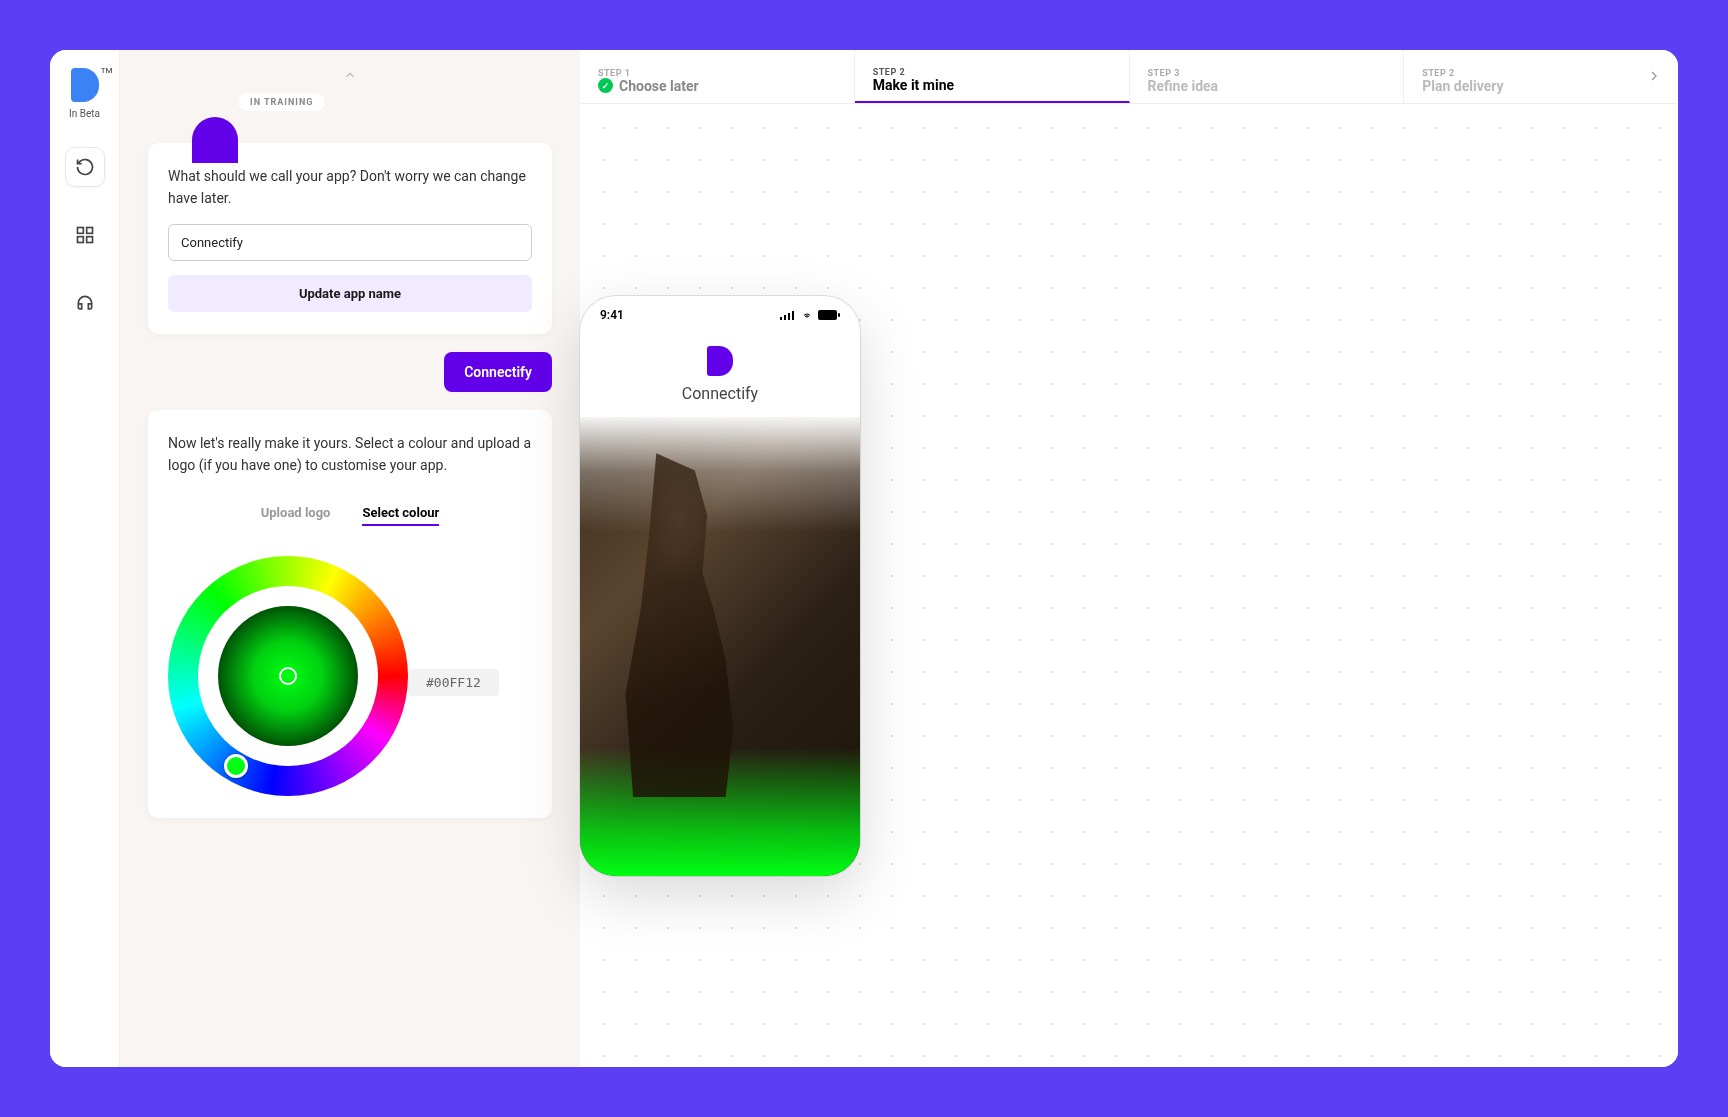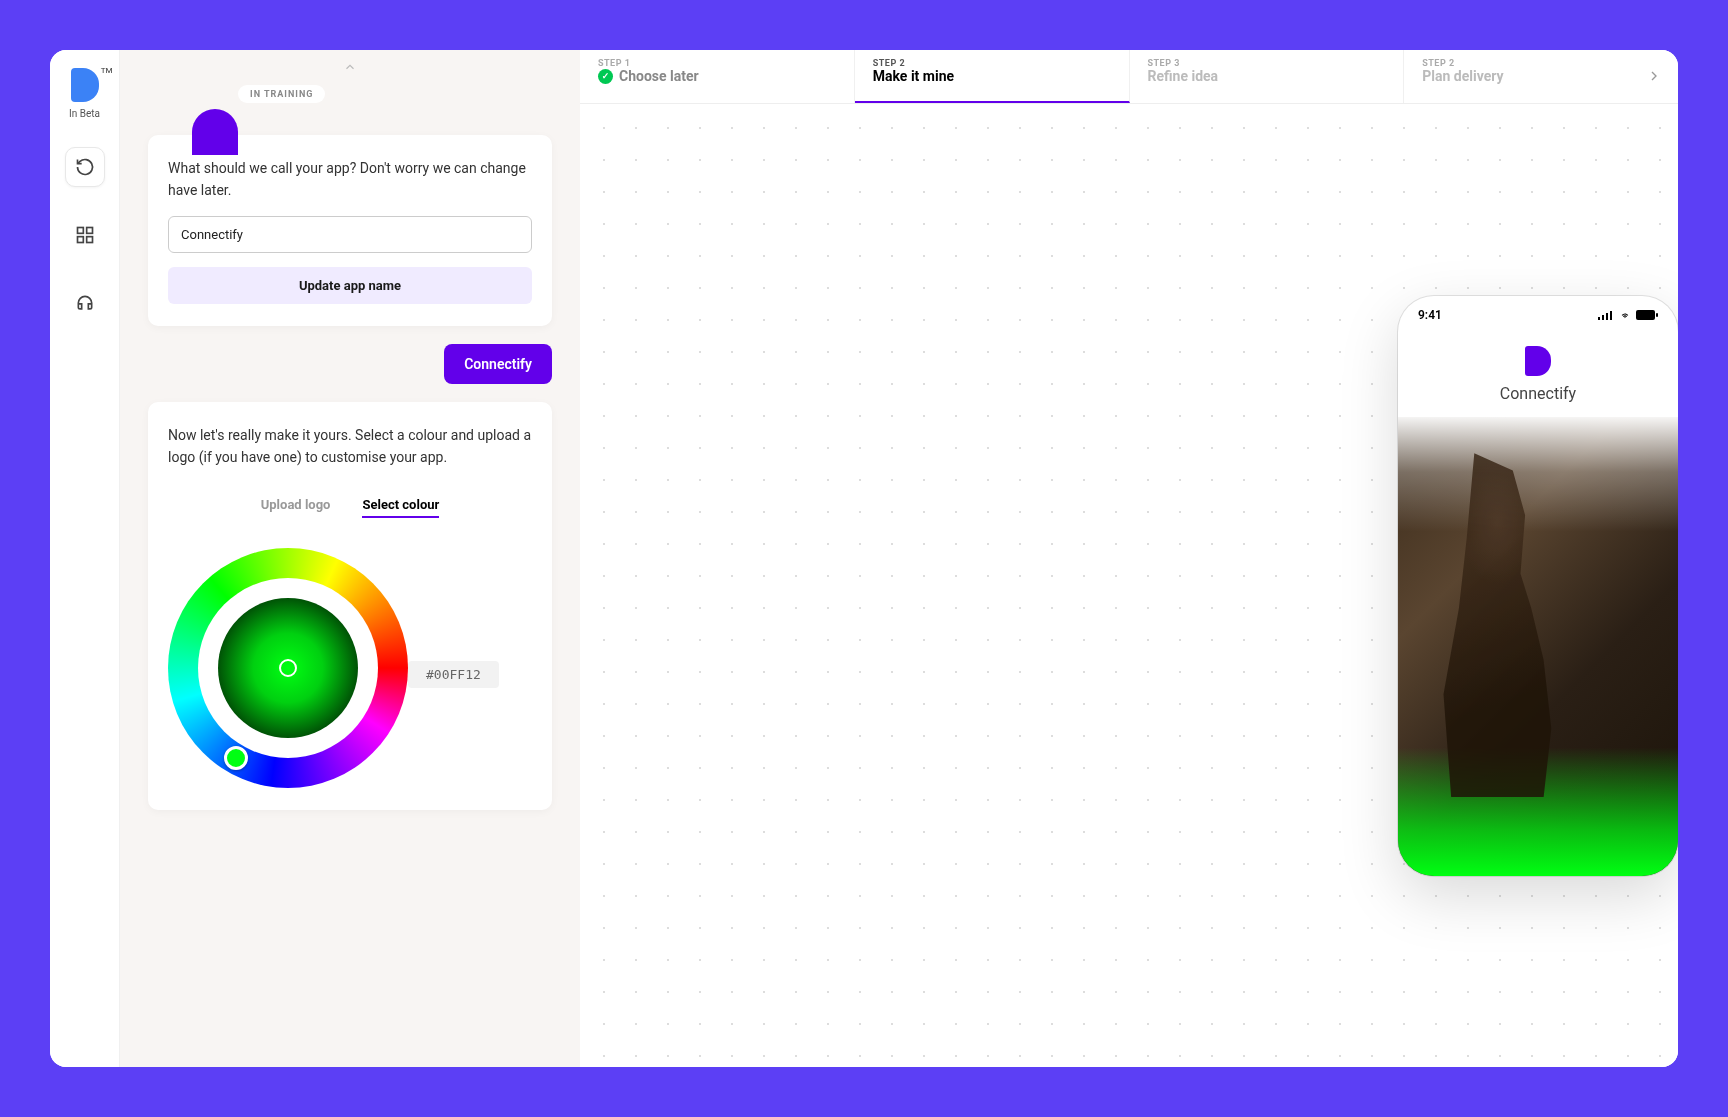--- a/index.html
+++ b/index.html
@@ -6,52 +6,52 @@
 body{background:#5c3ff5;width:1728px;height:1117px;display:flex;align-items:center;justify-content:center;padding:50px}
 .app-window{background:#fff;border-radius:16px;width:100%;height:100%;display:flex;overflow:hidden;position:relative}
 .sidebar{width:70px;background:#fff;border-right:1px solid #f0f0f0;display:flex;flex-direction:column;align-items:center;padding-top:18px;gap:28px}
 .logo-b{width:28px;height:34px;background:#3b82f6;border-radius:4px 16px 16px 4px;position:relative}
 .logo-tm{font-size:8px;color:#333;position:absolute;top:-2px;right:-14px}
 .logo-caption{font-size:10px;color:#555;margin-top:6px}
 .logo-wrap{display:flex;flex-direction:column;align-items:center;position:relative}
 .side-btn{width:40px;height:40px;border-radius:10px;display:flex;align-items:center;justify-content:center;cursor:pointer;color:#444}
 .side-btn.boxed{border:1px solid #e8e8e8;background:#fff;box-shadow:0 1px 3px rgba(0,0,0,.05)}
 .icon-svg{width:20px;height:20px}
-.chat-panel{width:460px;background:#f8f5f3;display:flex;flex-direction:column;padding:10px 28px;overflow:hidden;position:relative}
+.chat-panel{width:460px;background:#f8f5f3;display:flex;flex-direction:column;padding:18px 28px;overflow:hidden;position:relative}
 .collapse-caret{width:100%;text-align:center;color:#bbb;font-size:14px;cursor:pointer;margin-bottom:8px}
 .training-badge{align-self:flex-start;margin-left:90px;background:#fff;border-radius:12px;padding:4px 12px;font-size:9px;font-weight:700;letter-spacing:1px;color:#888}
 .avatar-circle{width:46px;height:46px;background:#6200ea;border-radius:50% 50% 0 0;margin-left:44px;margin-top:6px;margin-bottom:-20px;z-index:1;position:relative}
 .bot-card{background:#fff;border-radius:10px;padding:22px 20px;box-shadow:0 2px 8px rgba(0,0,0,.04);display:flex;flex-direction:column;gap:14px}
 .bot-text{font-size:14px;color:#333;line-height:1.6}
 .app-name-input{width:100%;border:1px solid #ccc;border-radius:6px;padding:10px 12px;font-size:13px;color:#222;background:#fff}
 .update-btn{width:100%;background:#f0ebff;border:none;border-radius:6px;padding:11px;font-size:13px;font-weight:700;color:#1a1a1a;cursor:pointer}
 .user-bubble{align-self:flex-end;background:#6200ea;color:#fff;padding:12px 20px;border-radius:8px;font-size:14px;font-weight:600;margin:18px 0}
 .tabs-row{display:flex;gap:32px;justify-content:center;margin:14px 0 16px}
 .tab{font-size:13px;font-weight:700;color:#999;cursor:pointer;padding-bottom:4px}
 .tab.active{color:#000;border-bottom:2px solid #6200ea}
 .color-wheel-wrap{display:flex;flex-direction:row;align-items:center}
 .hue-ring{width:240px;height:240px;border-radius:50%;background:conic-gradient(from 90deg,#ff0000,#ff00ff,#8000ff,#0000ff,#0080ff,#00ffff,#00ff80,#00ff00,#80ff00,#ffff00,#ff8000,#ff0000);position:relative;display:flex;align-items:center;justify-content:center}
 .ring-mask{width:180px;height:180px;border-radius:50%;background:#fff;display:flex;align-items:center;justify-content:center}
 .sat-circle{width:140px;height:140px;border-radius:50%;background:radial-gradient(circle,#00ff12 0%,#00d010 35%,#005506 70%,#000 100%);position:relative}
 .center-cursor{position:absolute;top:50%;left:50%;width:18px;height:18px;border:2px solid #fff;border-radius:50%;transform:translate(-50%,-50%)}
 .ring-cursor{position:absolute;width:24px;height:24px;border:3px solid #fff;background:#00ff12;border-radius:50%;bottom:18px;left:56px;box-shadow:0 1px 3px rgba(0,0,0,.3)}
 .hex-out{margin-top:14px;background:#f2f2f2;padding:6px 18px;border-radius:4px;font-size:13px;color:#666;font-family:monospace}
 .preview-panel{flex:1;display:flex;flex-direction:column;position:relative;background:#fff}
 .stepper{display:flex;border-bottom:1px solid #eee;height:54px;align-items:stretch}
-.step{flex:1;padding:8px 18px 0;border-right:1px solid #f0f0f0;display:flex;flex-direction:column;justify-content:flex-start;cursor:pointer}
+.step{flex:1;padding:8px 18px 0;border-right:1px solid #f0f0f0;display:flex;flex-direction:column;justify-content:center;cursor:pointer}
 .step:last-child{border-right:none}
 .step-num{font-size:9px;font-weight:700;color:#aaa;letter-spacing:.5px}
 .step-title{font-size:14px;font-weight:700;color:#bbb;display:flex;align-items:center;gap:6px}
 .step.done .step-title{color:#888}
 .step.active{border-bottom:2px solid #6200ea}
 .step.active .step-title{color:#000}
 .step.active .step-num{color:#555}
 .check-circle{width:15px;height:15px;background:#00c853;border-radius:50%;display:inline-flex;align-items:center;justify-content:center;color:#fff;font-size:9px}
 .next-arrow{position:absolute;right:10px;top:12px;width:28px;height:28px;display:flex;align-items:center;justify-content:center;color:#999;cursor:pointer;font-size:18px}
-.canvas{flex:1;position:relative;background-image:radial-gradient(#ddd 1px,transparent 1px);background-size:32px 32px;background-position:8px 8px;display:flex;align-items:center;justify-content:flex-end}
+.canvas{flex:1;position:relative;background-image:radial-gradient(#ddd 1px,transparent 1px);background-size:32px 32px;background-position:8px 8px;display:flex;align-items:center;justify-content:flex-start}
 .phone{width:280px;height:580px;background:#fff;border-radius:36px;box-shadow:0 20px 60px rgba(0,0,0,.15),0 0 0 1px #e5e5e5;overflow:hidden;display:flex;flex-direction:column}
 .status-bar{display:flex;justify-content:space-between;align-items:center;padding:12px 20px 4px;font-size:12px;font-weight:600;color:#000}
 .status-icons{display:flex;gap:4px;align-items:center}
 .phone-header{display:flex;flex-direction:column;align-items:center;padding:20px 0 14px;gap:8px}
 .phone-logo{width:26px;height:30px;background:#6200ea;border-radius:3px 14px 14px 3px}
 .phone-appname{font-size:16px;color:#444}
 .phone-image{flex:1;background:linear-gradient(180deg,rgba(255,255,255,.95) 0%,rgba(255,255,255,.3) 12%,transparent 25%),linear-gradient(0deg,#00ff12 0%,rgba(0,255,18,.7) 10%,transparent 28%),linear-gradient(135deg,#3a2a1a 0%,#5a4530 30%,#2a1f15 60%,#1a1208 100%);position:relative;overflow:hidden}
 .artist-silhouette{position:absolute;top:8%;left:8%;width:55%;height:75%;background:radial-gradient(ellipse 40% 30% at 50% 20%,#4a3525 0%,transparent 60%),linear-gradient(160deg,#3a2818 30%,#1f1408 70%);clip-path:polygon(35% 0%,60% 5%,68% 18%,65% 35%,72% 45%,80% 60%,85% 80%,80% 100%,20% 100%,15% 70%,25% 45%,30% 25%);opacity:.85}
 </style>
 </head>

